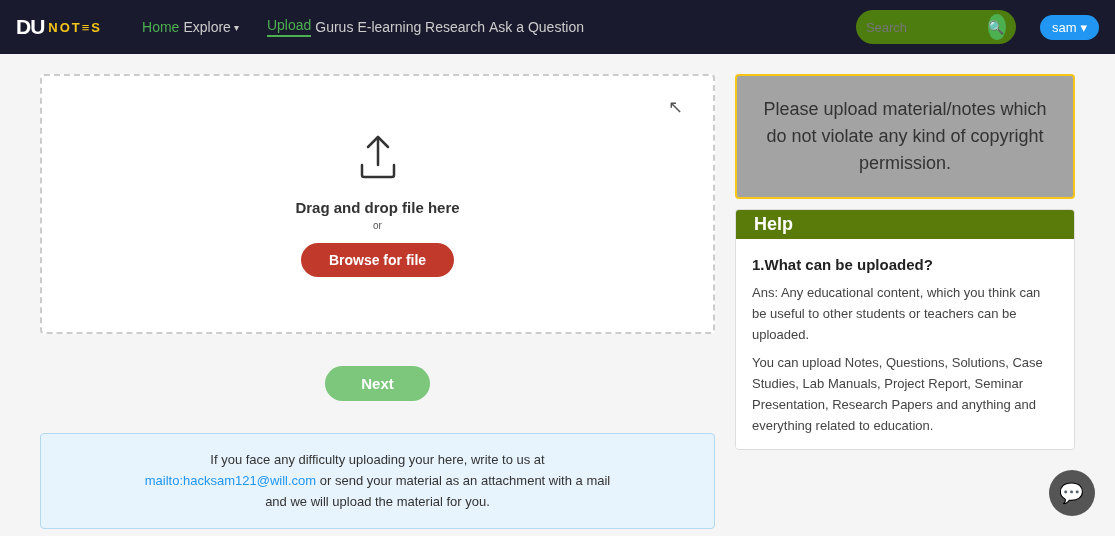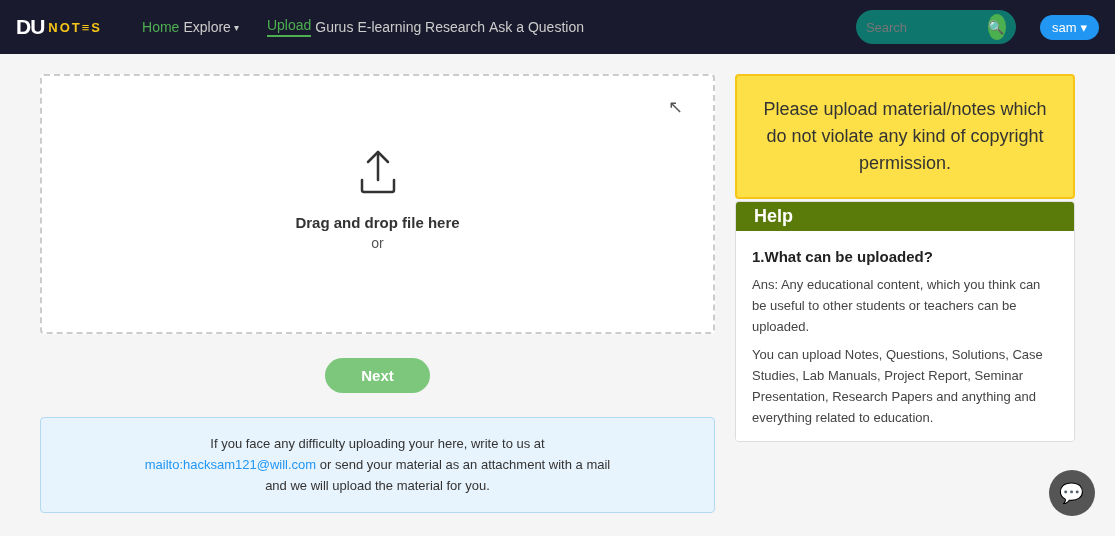--- a/index.html
+++ b/index.html
@@ -58,21 +58,21 @@
       display: flex;
       align-items: center;
       gap: 3px;
       color: #ccc;
       font-size: 14px;
       cursor: pointer;
     }
     .chevron { font-size: 10px; }
     .nav-search {
       display: flex;
-      background: #0f766e;
+      background: #4d7c0f;
       border-radius: 20px;
       padding: 4px 10px;
       gap: 12px;
       width: 160px;
     }
     .nav-search input {
       border: none;
       outline: none;
       font-size: 13px;
       width: 110px;
@@ -148,21 +148,21 @@
       height: 52px;
     }
     .drag-text {
       font-weight: 700;
       font-size: 15px;
       color: #333;
       margin-bottom: 4px;
     }
     .or-text {
       color: #555;
-      font-size: 14px;
+      font-size: 10px;
       margin-bottom: 12px;
     }
     .browse-btn {
       background: #c0392b;
       color: #fff;
       border: none;
       border-radius: 24px;
       padding: 9px 28px;
       font-size: 14px;
       font-weight: 600;
@@ -172,21 +172,21 @@
       background: #7dc77d;
       color: #fff;
       border: none;
       border-radius: 24px;
       padding: 9px 36px;
       font-size: 15px;
       font-weight: 600;
       cursor: pointer;
       align-self: center;
       display: block;
-      margin: 8px auto;
+      margin: 16px auto;
     }
 
     .info-box {
       background: #e8f4fd;
       border: 1px solid #b3d9f0;
       border-radius: 4px;
       padding: 16px 20px;
       font-size: 13px;
       color: #333;
       text-align: center;
@@ -201,26 +201,26 @@
     .right-panel {
       width: 340px;
       display: flex;
       flex-direction: column;
       gap: 0;
     }
     .copyright-box {
       border: 2px solid #f5c518;
       border-radius: 4px;
       padding: 20px 24px;
-      background: #fde047;
+      background: #a3a3a3;
       font-size: 18px;
       color: #333;
       text-align: center;
       line-height: 1.5;
-      margin-bottom: 2px;
+      margin-bottom: 10px;
     }
     .help-panel {
       border: 1px solid #ddd;
       border-radius: 4px;
       overflow: hidden;
     }
     .help-header {
       background: #5a7a0a;
       color: #fff;
       font-size: 18px;
@@ -306,20 +306,21 @@
       <span class="cursor-icon">↖</span>
       <div class="upload-icon">
         <svg viewBox="0 0 52 52" fill="none" xmlns="http://www.w3.org/2000/svg">
           <path d="M26 6 L26 34" stroke="#333" stroke-width="2.5" stroke-linecap="round"></path>
           <path d="M16 16 L26 6 L36 16" stroke="#333" stroke-width="2.5" stroke-linecap="round" stroke-linejoin="round"></path>
           <path d="M10 34 L10 44 Q10 46 12 46 L40 46 Q42 46 42 44 L42 34" stroke="#333" stroke-width="2.5" stroke-linecap="round"></path>
         </svg>
       </div>
       <div class="drag-text">Drag and drop file here</div>
       <div class="or-text">or</div>
+      <button class="browse-btn">Browse for file</button>
     </div>
     <button class="next-btn">Next</button>
     <div class="info-box">
       <span>If you face any difficulty uploading your here, write to us at</span>
       <br>
       <a>mailto:hacksam121@will.com</a>
       <span> </span>
       <span>or send your material as an attachment with a mail</span>
       <br>
       <span>and we will upload the material for you.</span>

